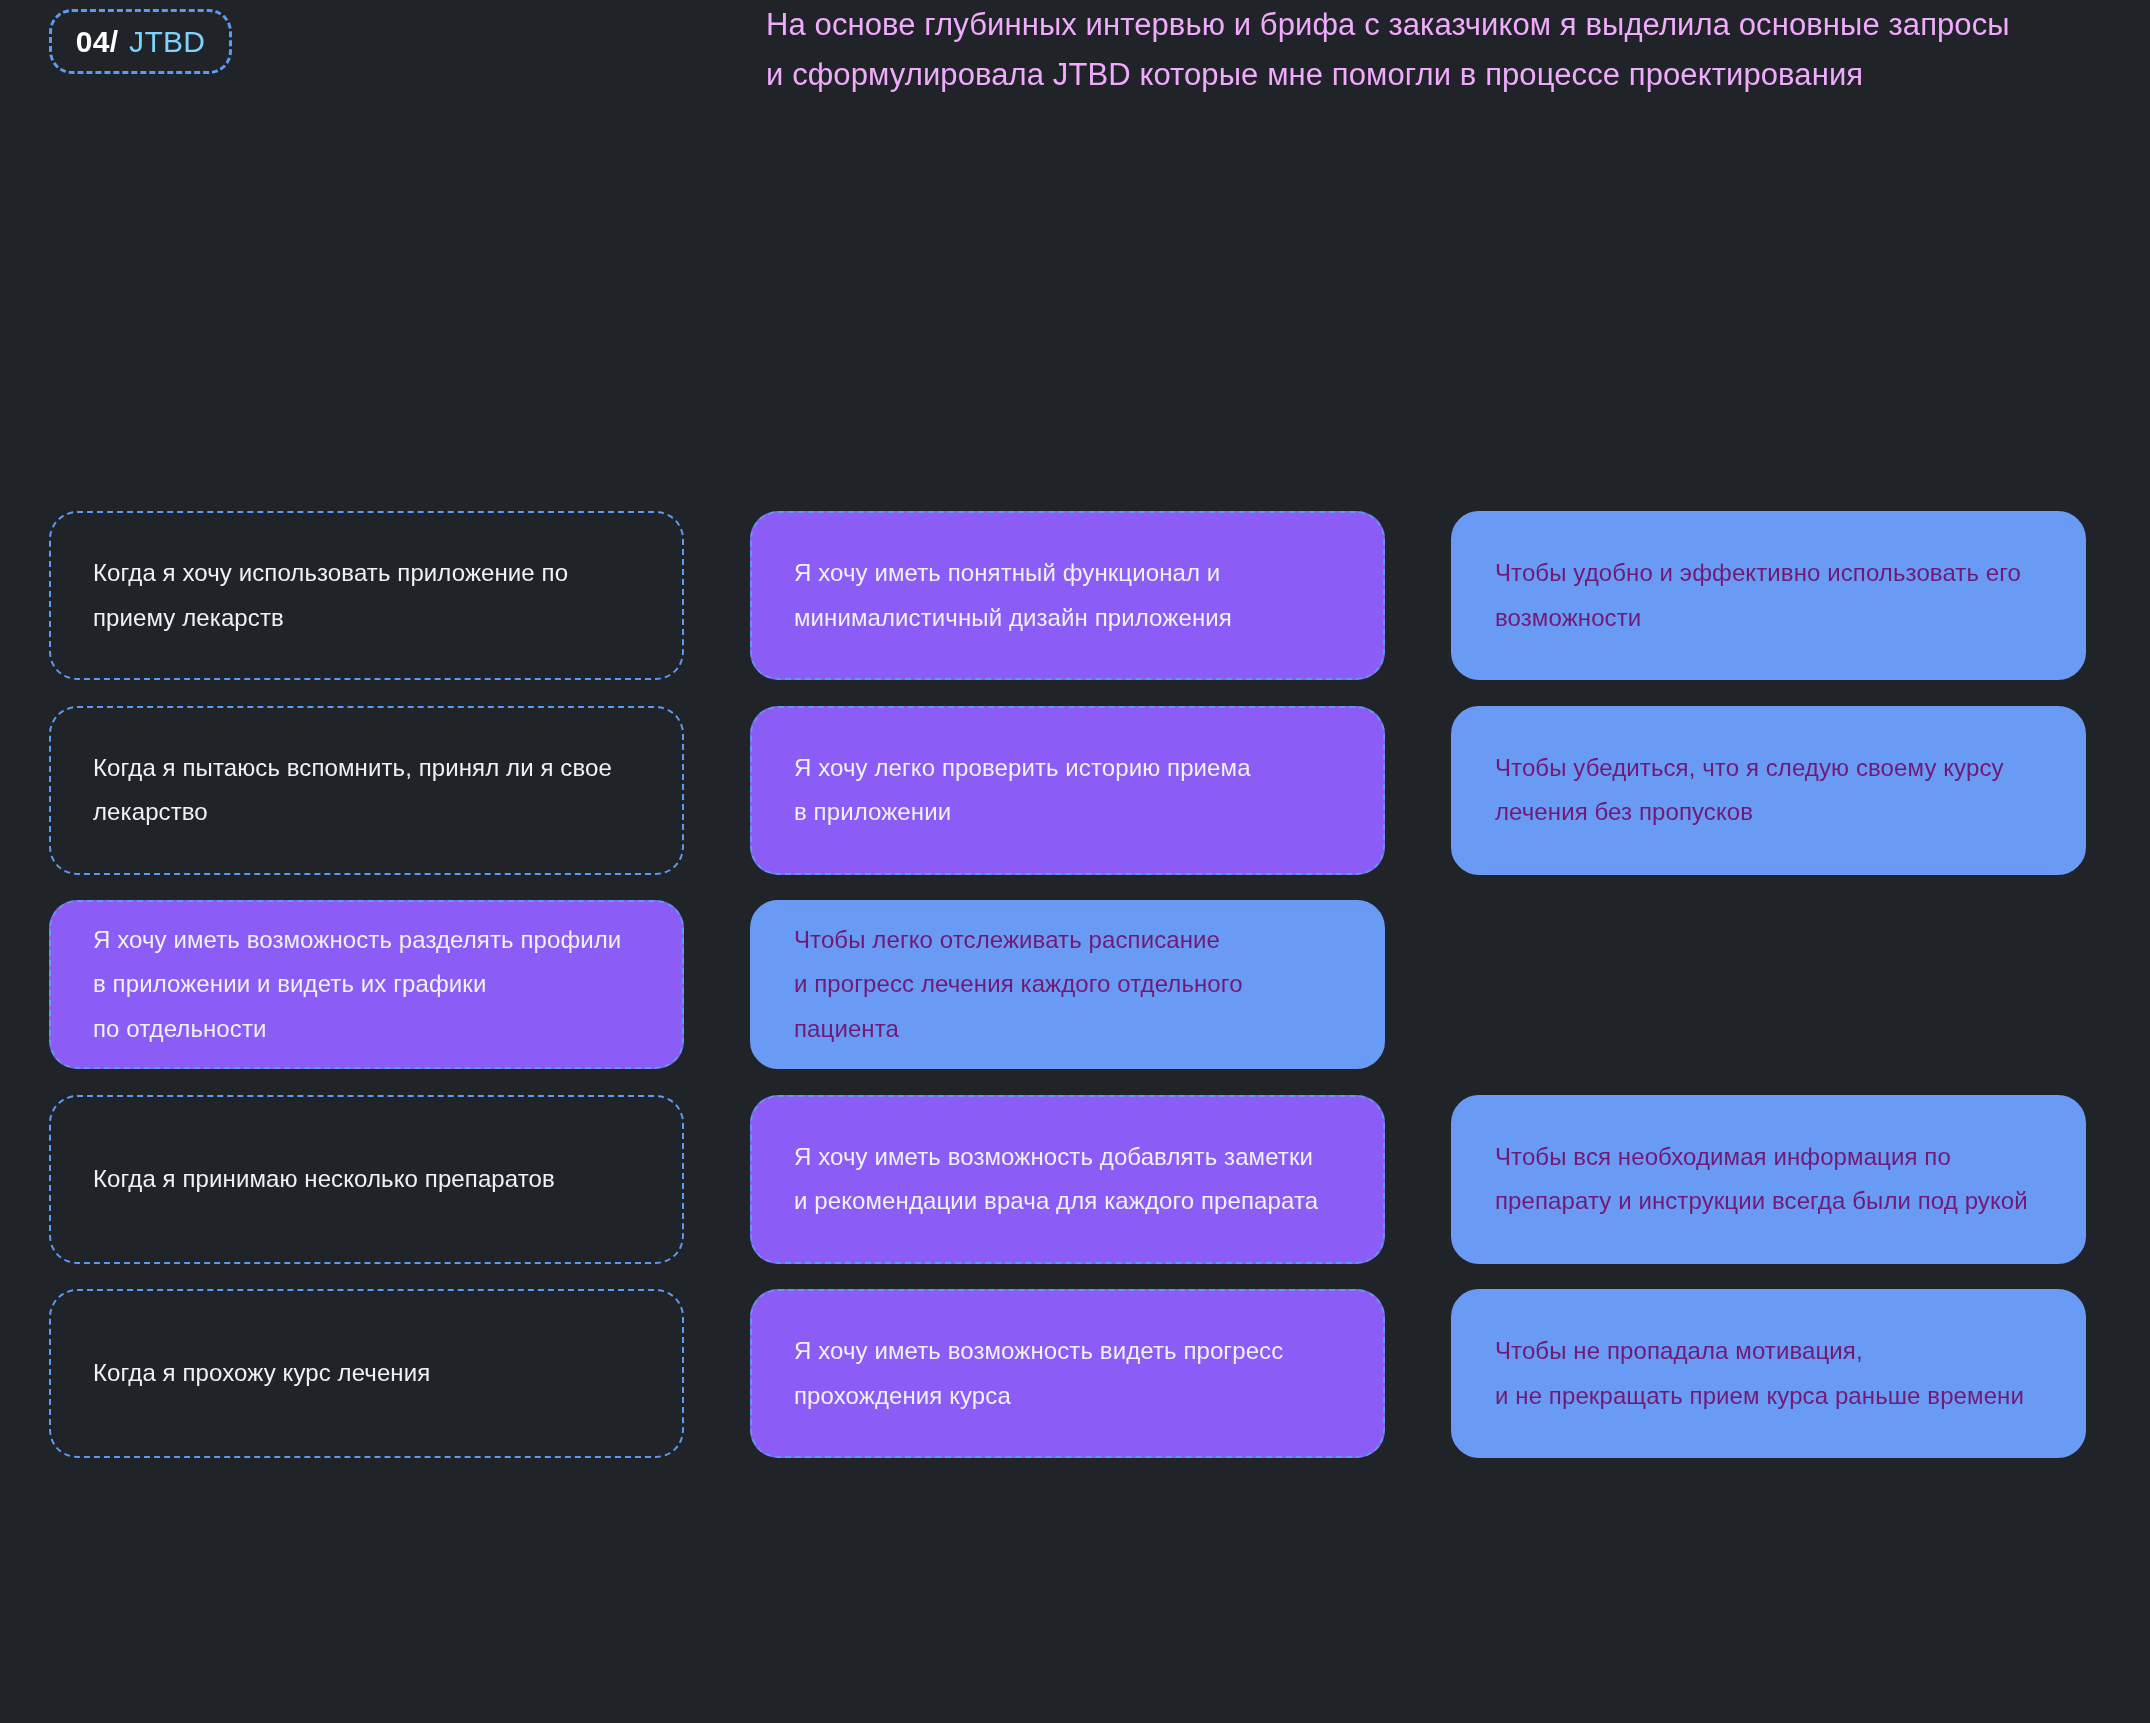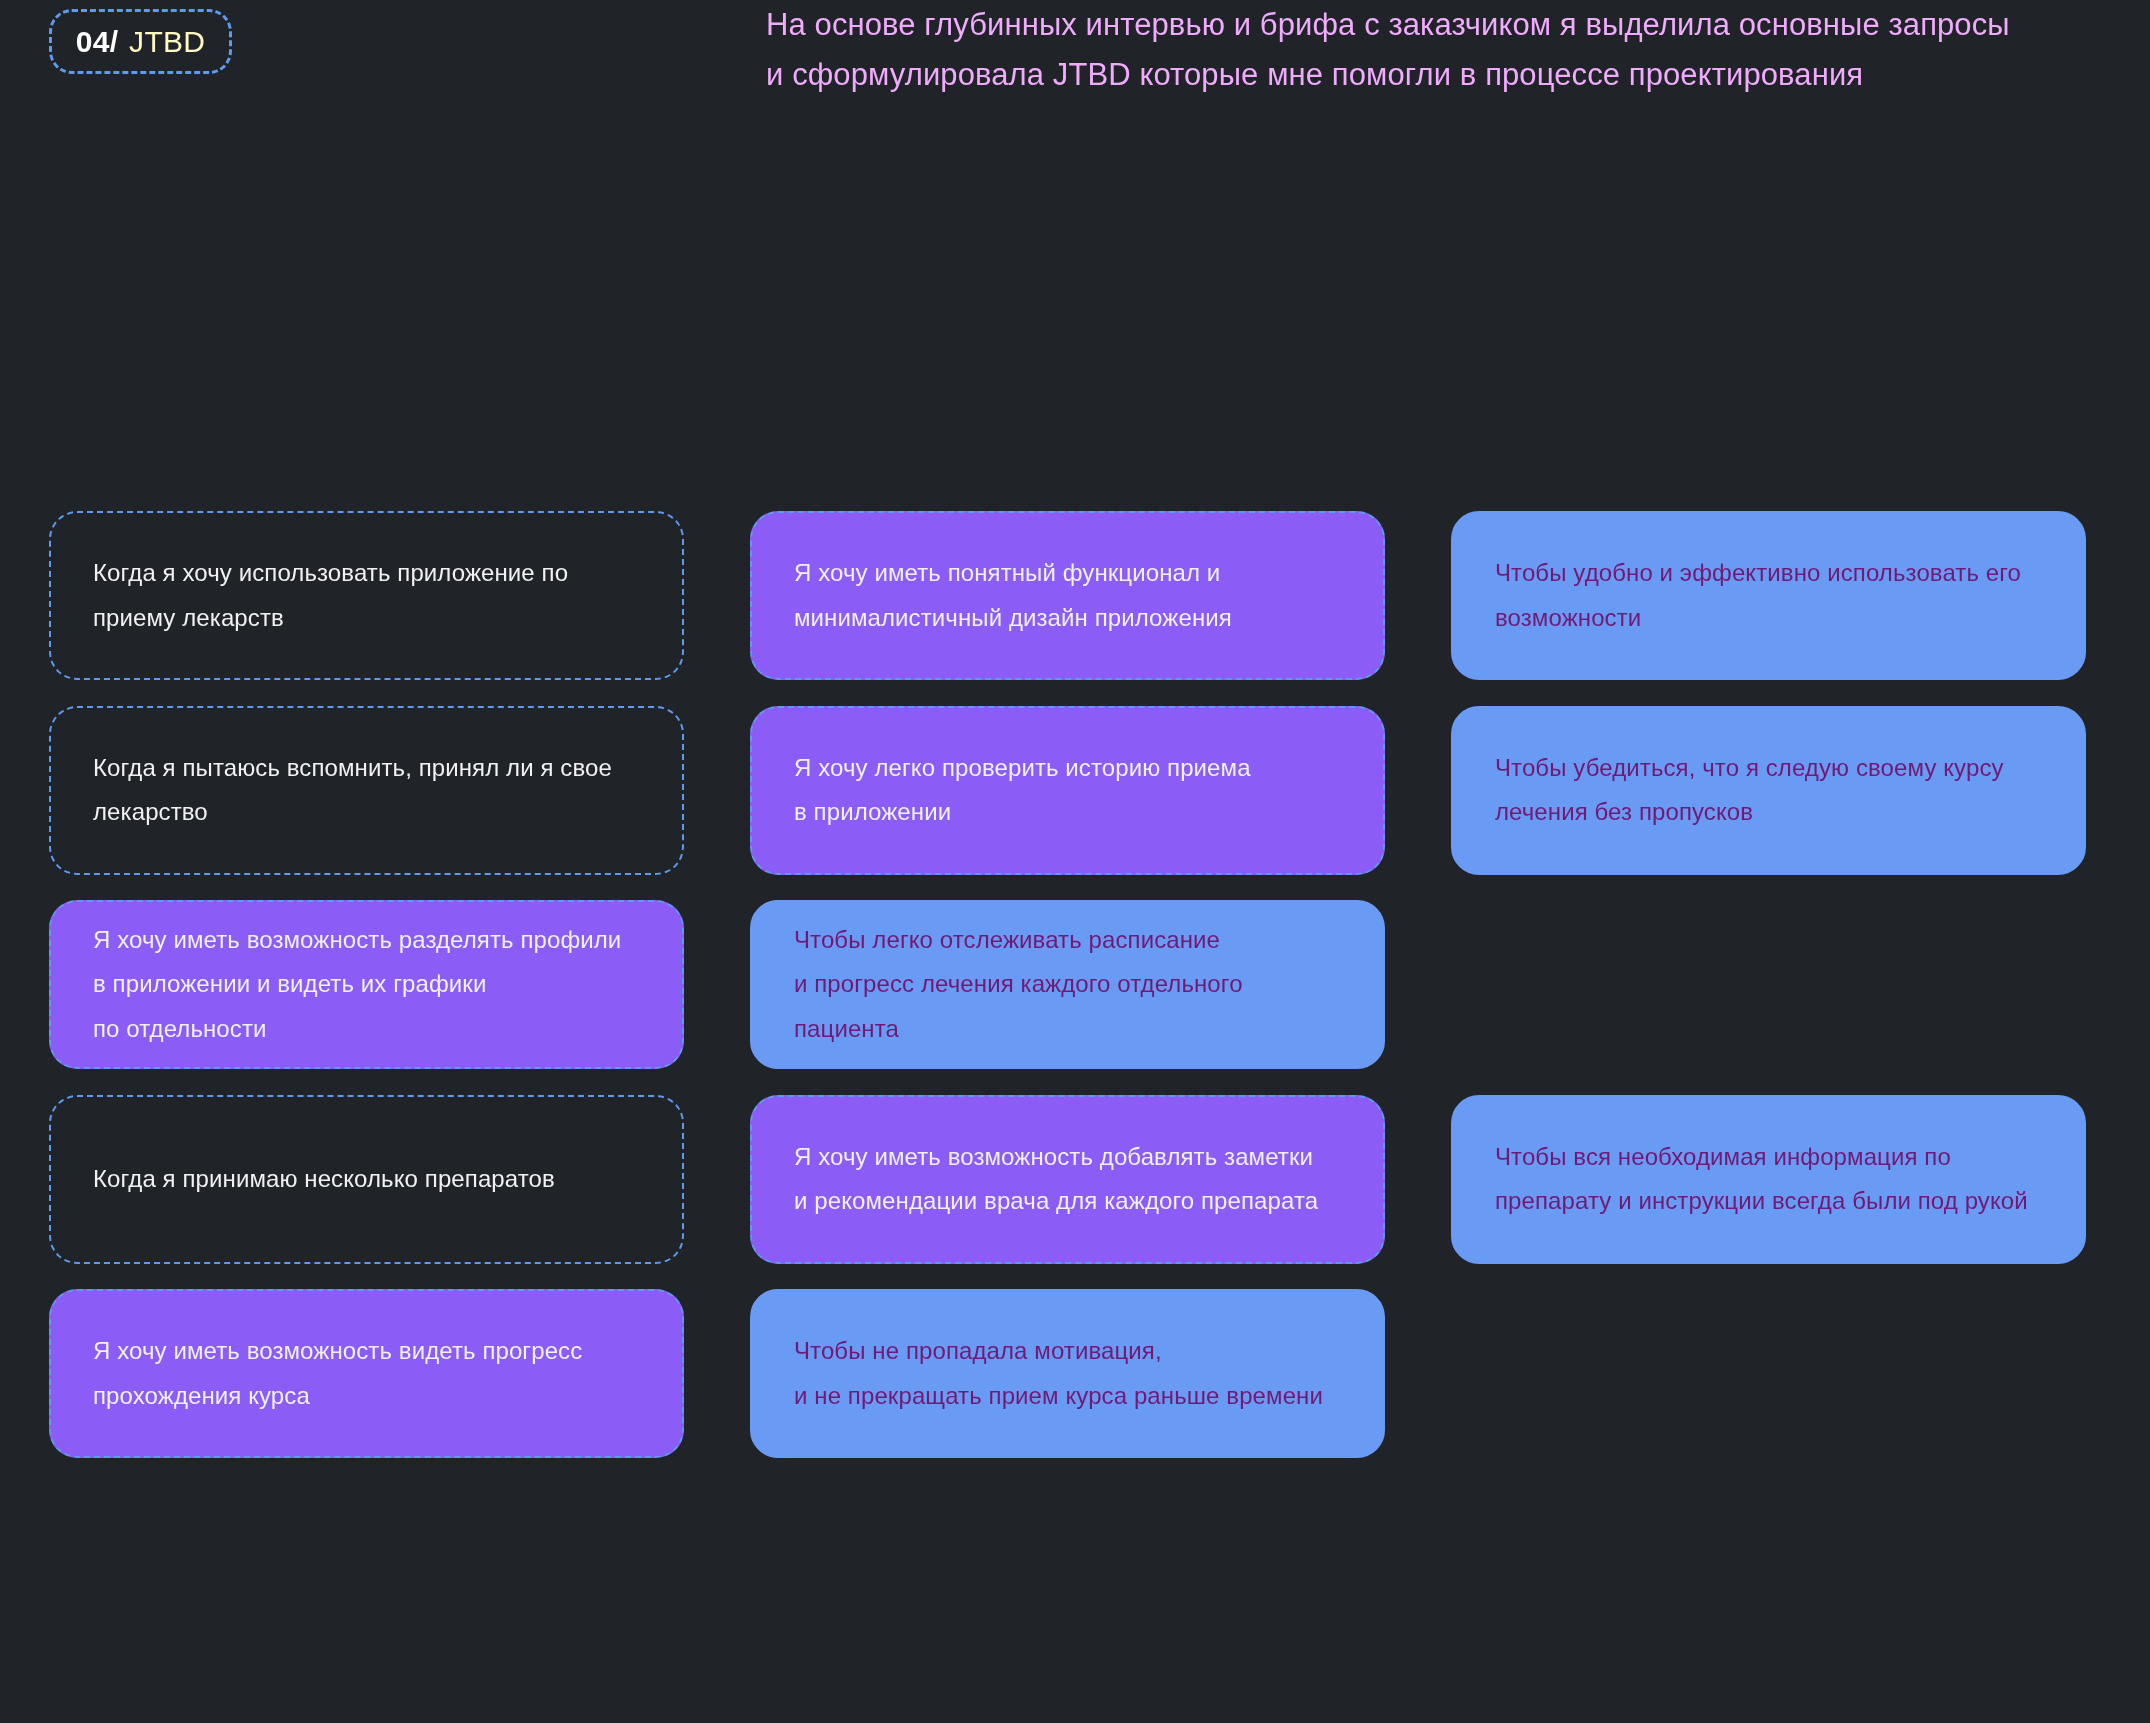--- a/index.html
+++ b/index.html
@@ -47,21 +47,21 @@
     font-size: 30px;
     font-weight: 700;
     color: #ffffff;
     letter-spacing: 0.3px;
     line-height: 1;
   }
 
   .section-badge .name {
     font-size: 30px;
     font-weight: 400;
-    color: #fef9c3;
+    color: #7dd3fc;
     letter-spacing: 0.3px;
     line-height: 1;
   }
 
   .header-text {
     position: absolute;
     left: 766px;
     top: 0px;
     width: 1331px;
     font-size: 31px;
@@ -199,20 +199,23 @@
         <span class="card-text">Я хочу иметь возможность добавлять заметки
 и рекомендации врача для каждого препарата</span>
       </div>
       <div class="card col-so">
         <span class="card-text">Чтобы вся необходимая информация по
 препарату и инструкции всегда были под рукой</span>
       </div>
     </div>
 
     <div class="row">
+      <div class="card col-when">
+        <span class="card-text">Когда я прохожу курс лечения</span>
+      </div>
       <div class="card col-want">
         <span class="card-text">Я хочу иметь возможность видеть прогресс
 прохождения курса</span>
       </div>
       <div class="card col-so">
         <span class="card-text">Чтобы  не пропадала мотивация,
 и не прекращать прием курса раньше времени</span>
       </div>
     </div>
 

